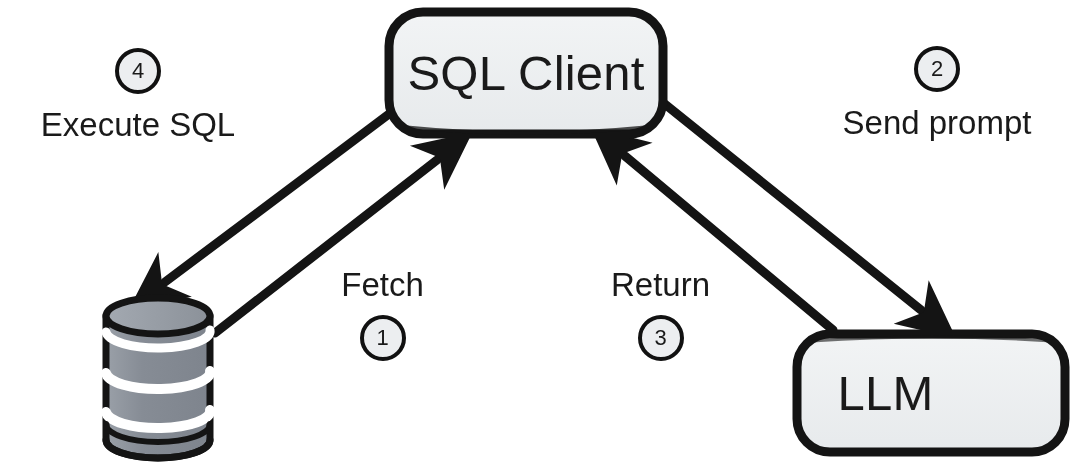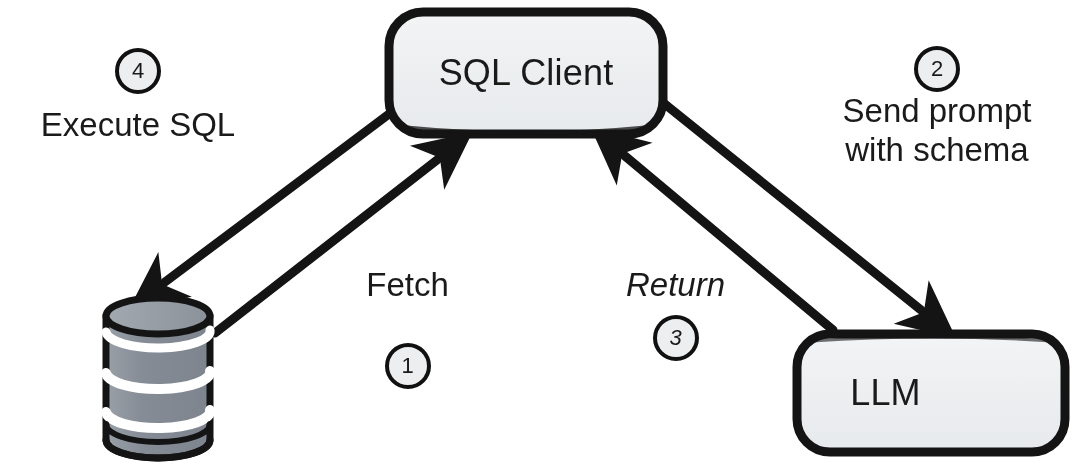--- a/index.html
+++ b/index.html
@@ -22,21 +22,21 @@
     left: 0;
     top: 0;
     width: 1080px;
     height: 468px;
   }
   .node-label {
     position: absolute;
     display: flex;
     align-items: center;
     justify-content: center;
-    font-size: 36px;
+    font-size: 49px;
     color: #1a1a1a;
     letter-spacing: 0.2px;
     pointer-events: none;
   }
   #sql-client-label {
     left: 385px;
     top: 8px;
     width: 282px;
     height: 130px;
   }
@@ -76,34 +76,32 @@
     left: 8px;
     top: 48px;
     width: 260px;
   }
   #step-4-group .step-text { margin-top: 12px; }
   #step-2-group {
     left: 812px;
     top: 46px;
     width: 250px;
   }
-  #step-2-group .step-text { }
+  #step-2-group .step-text { margin-top: 12px; }
   #step-1-group {
-    left: 315px;
+    left: 290px;
     top: 266px;
     width: 185px;
-    gap: 28px;
   }
   #step-1-group .step-badge { order: 2; margin-top: 10px; }
   #step-1-group .step-text  { order: 1; }
   #step-3-group {
-    left: 588px;
+    left: 573px;
     top: 266px;
     width: 175px;
-    font-style: italic;
   }
   #step-3-group .step-badge { order: 2; margin-top: 10px; }
   #step-3-group .step-text  { order: 1; }
 </style>
 </head>
 <body>
 
 <div id="diagram-root">
 
   <svg id="diagram-svg" viewBox="0 0 1080 468">
@@ -175,21 +173,20 @@
     <div class="step-badge">4</div>
     <div class="step-text">
       <div>Execute SQL</div>
     </div>
   </div>
 
   <div id="step-2-group" class="step-group">
     <div class="step-badge">2</div>
     <div class="step-text">
       <div>Send prompt</div>
-      <div>with schema</div>
     </div>
   </div>
 
   <div id="step-1-group" class="step-group">
     <div class="step-text">
       <div>Fetch</div>
     </div>
     <div class="step-badge">1</div>
   </div>
 

